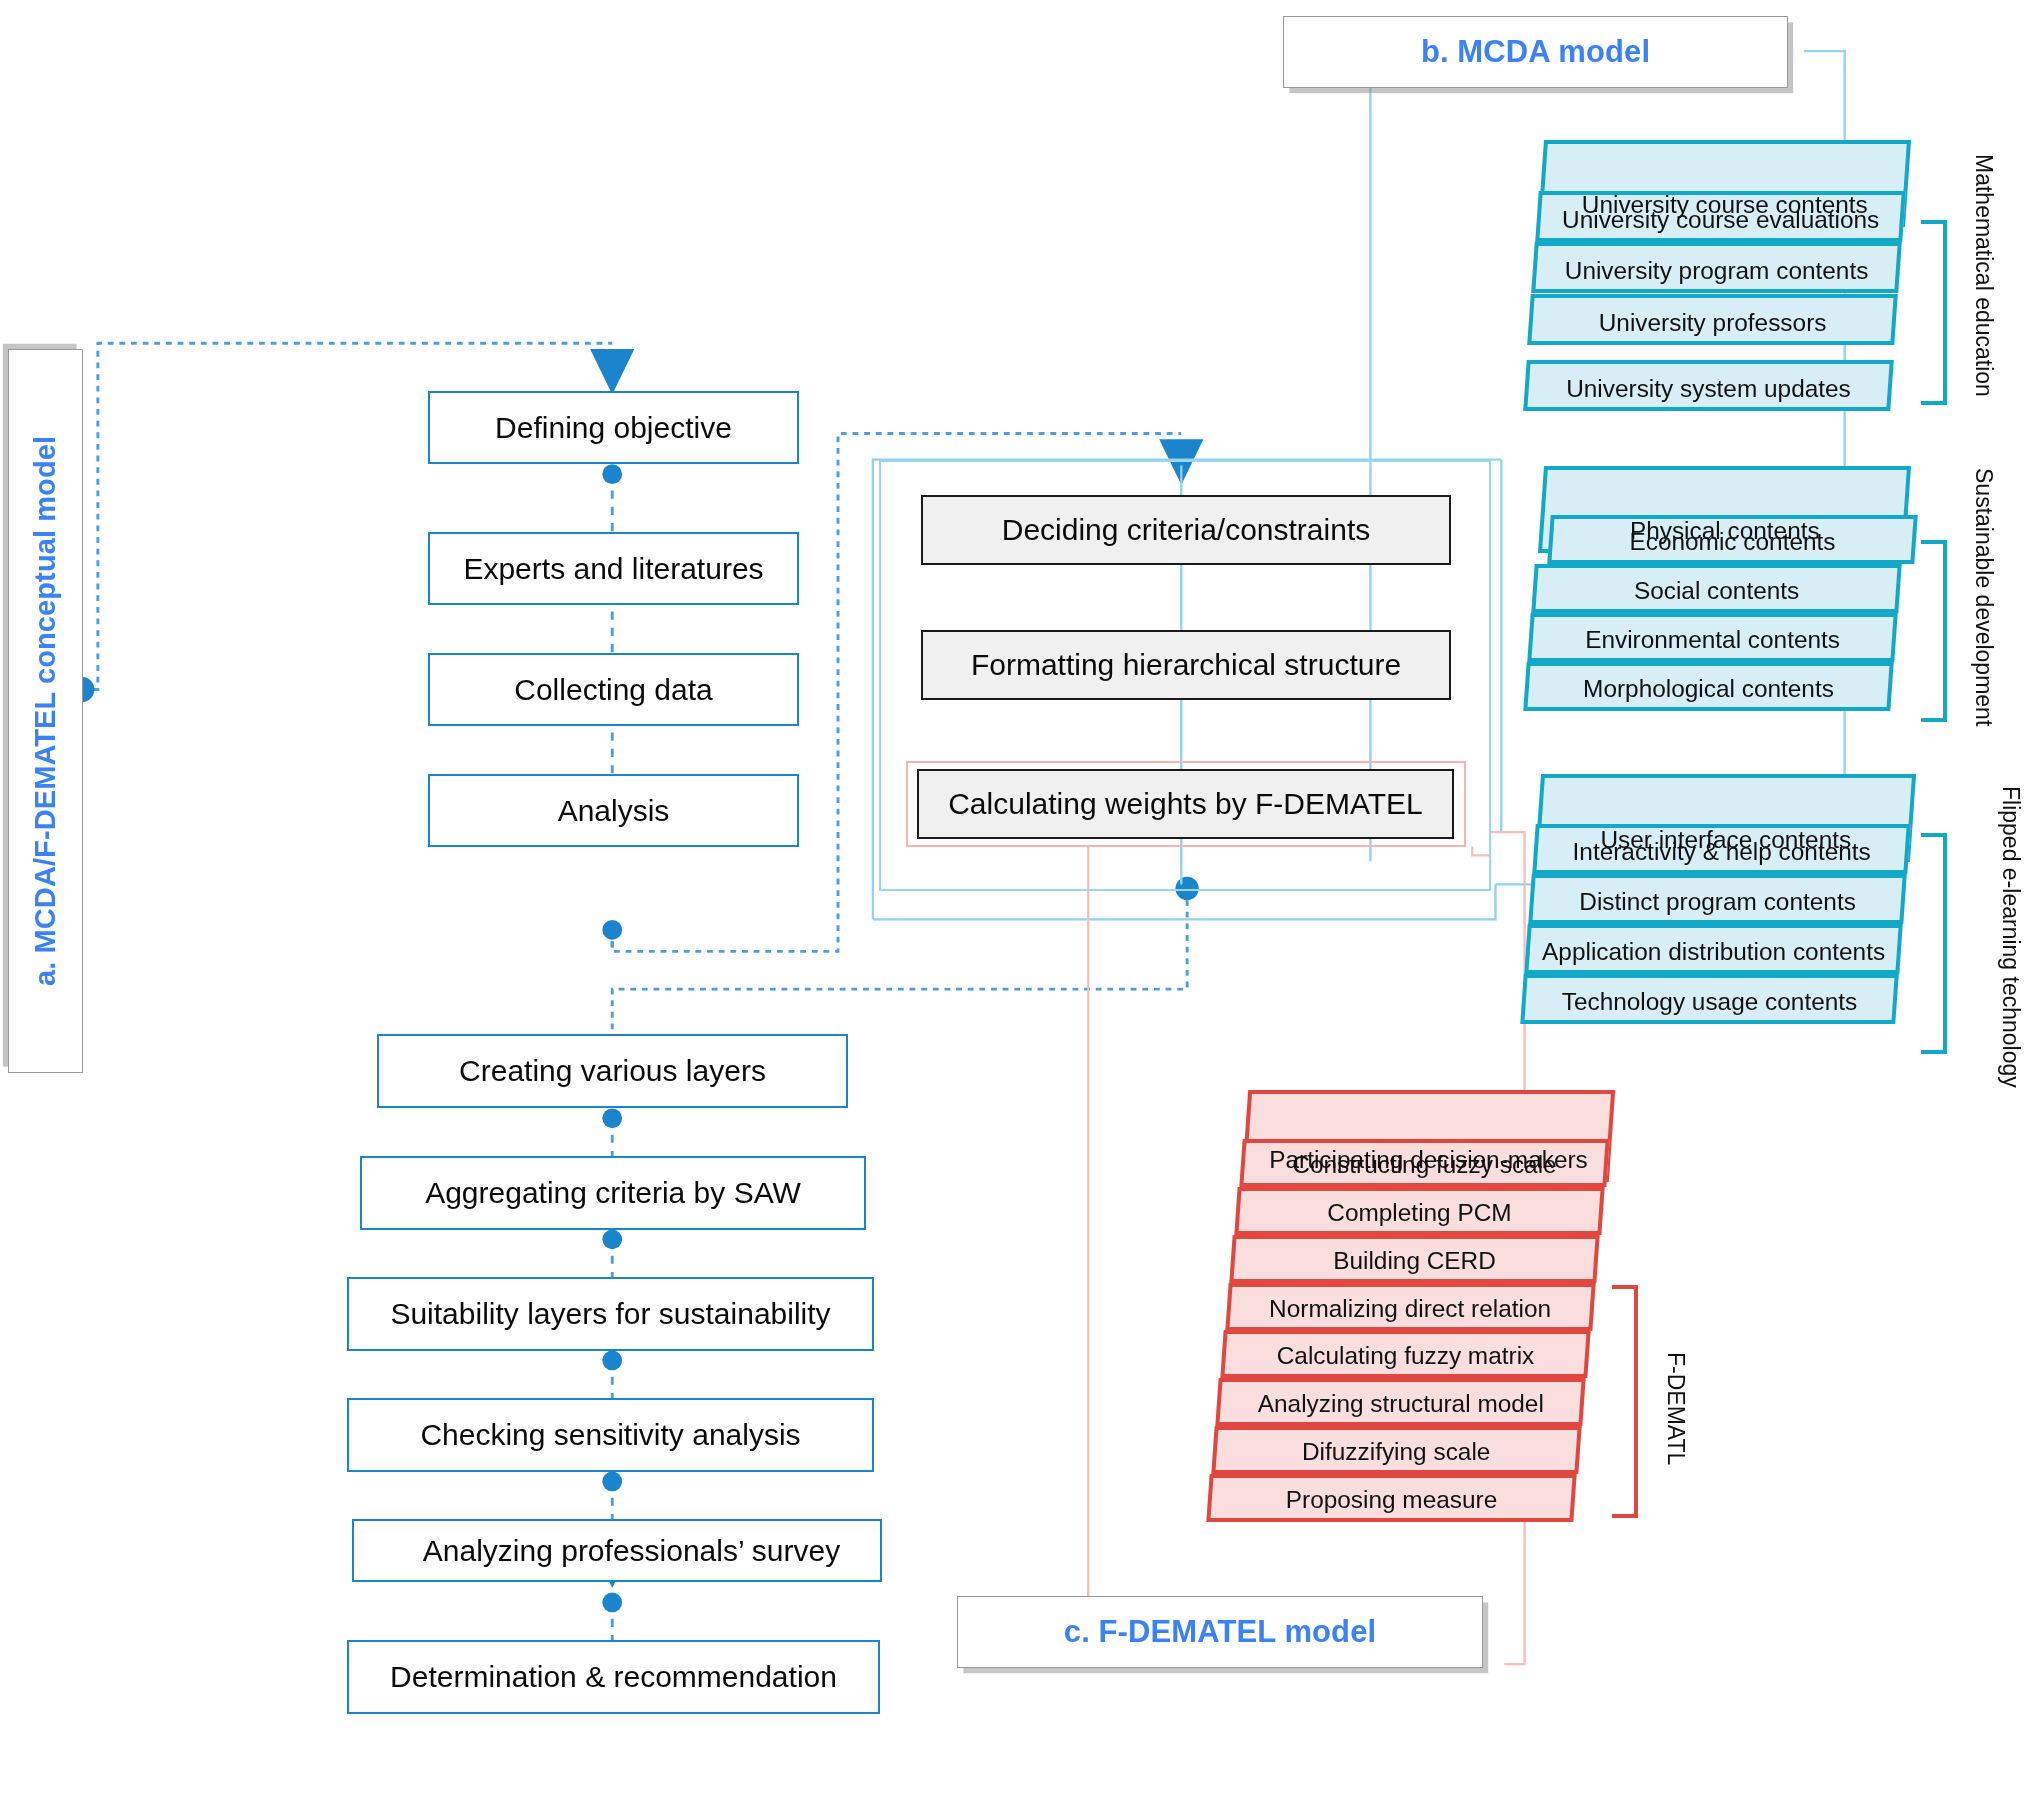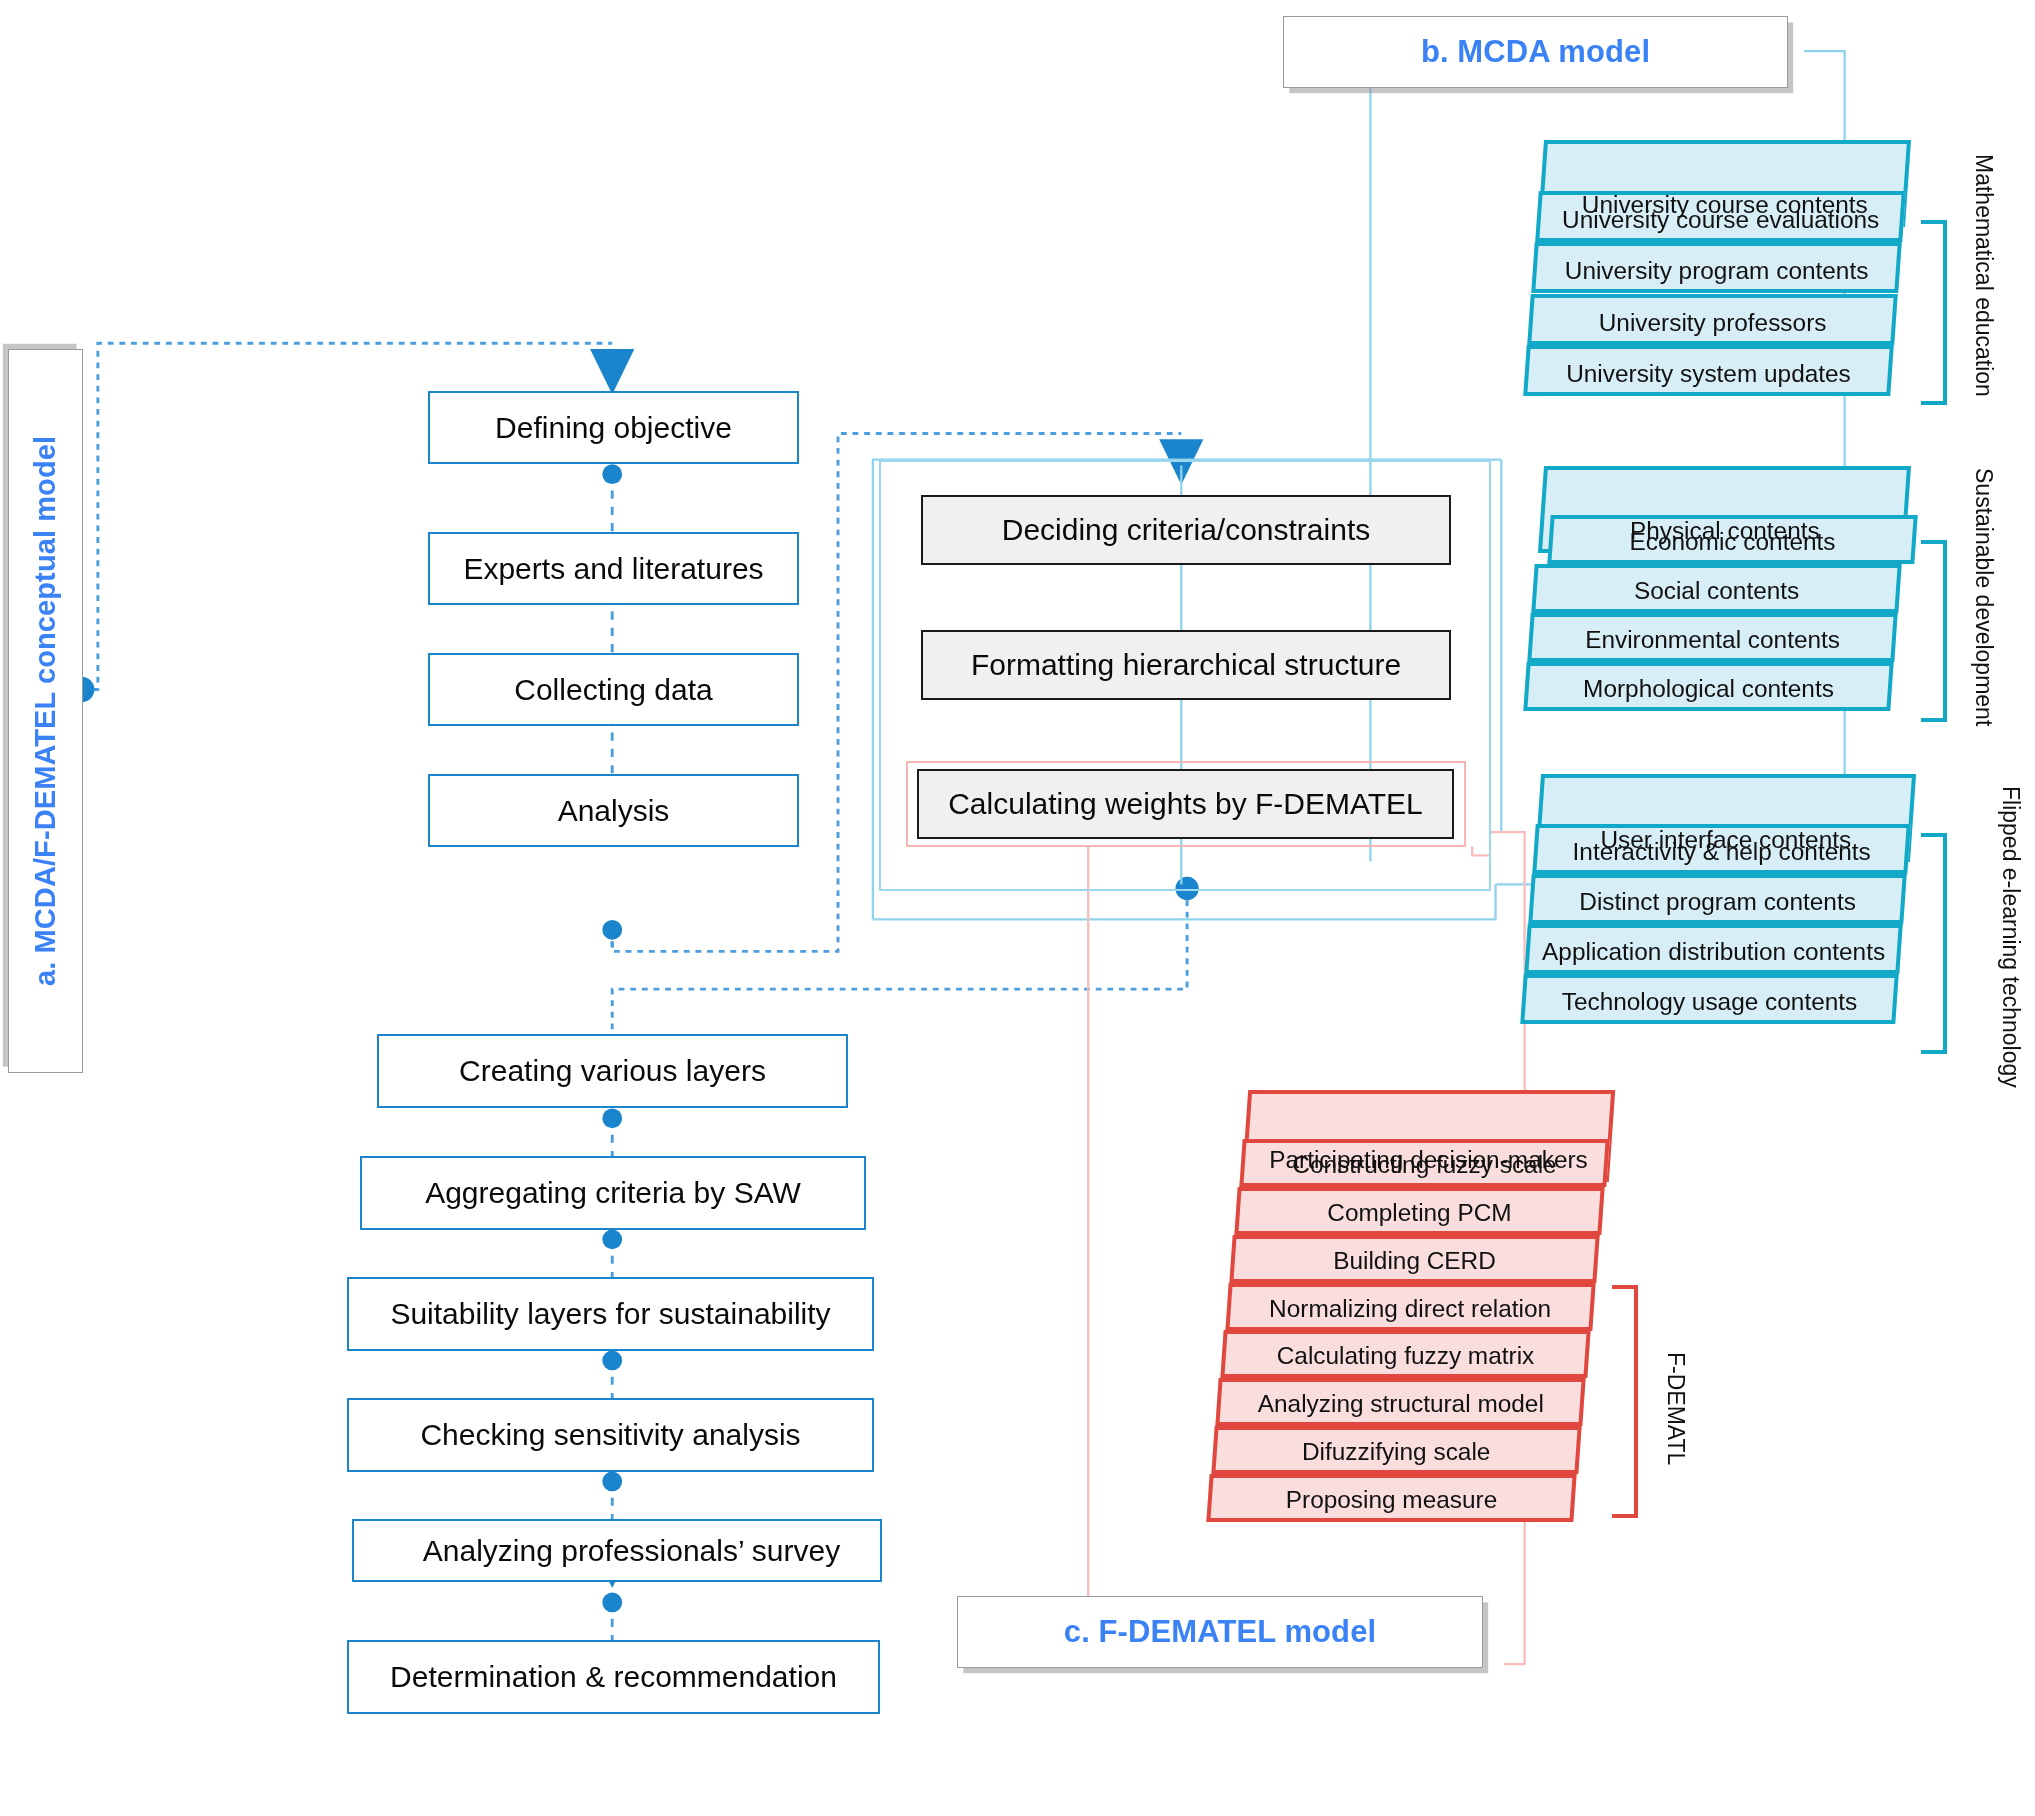--- a/index.html
+++ b/index.html
@@ -198,21 +198,21 @@
       <span class="lbl">University course evaluations</span>
     </div>
     <div class="card blue" style="left:8.1px;top:102px;width:367px;height:51px;">
       <span class="shape"></span>
       <span class="lbl">University program contents</span>
     </div>
     <div class="card blue" style="left:4.1px;top:154px;width:367px;height:51px;">
       <span class="shape"></span>
       <span class="lbl">University professors</span>
     </div>
-    <div class="card blue" style="left:0px;top:205px;width:367px;height:51px;">
+    <div class="card blue" style="left:0px;top:220px;width:367px;height:51px;">
       <span class="shape"></span>
       <span class="lbl">University system updates</span>
     </div>
   </div>
   <div class="bracket blue" style="left:1921px;top:220px;width:26px;height:185px;"></div>
   <div class="grplabel" style="left:1961px;top:141px;height:268px;width:35px;">
     <span>Mathematical education</span>
   </div>
 
   <div class="stack" style="left:1525px;top:466px;width:384px;height:291px;">

